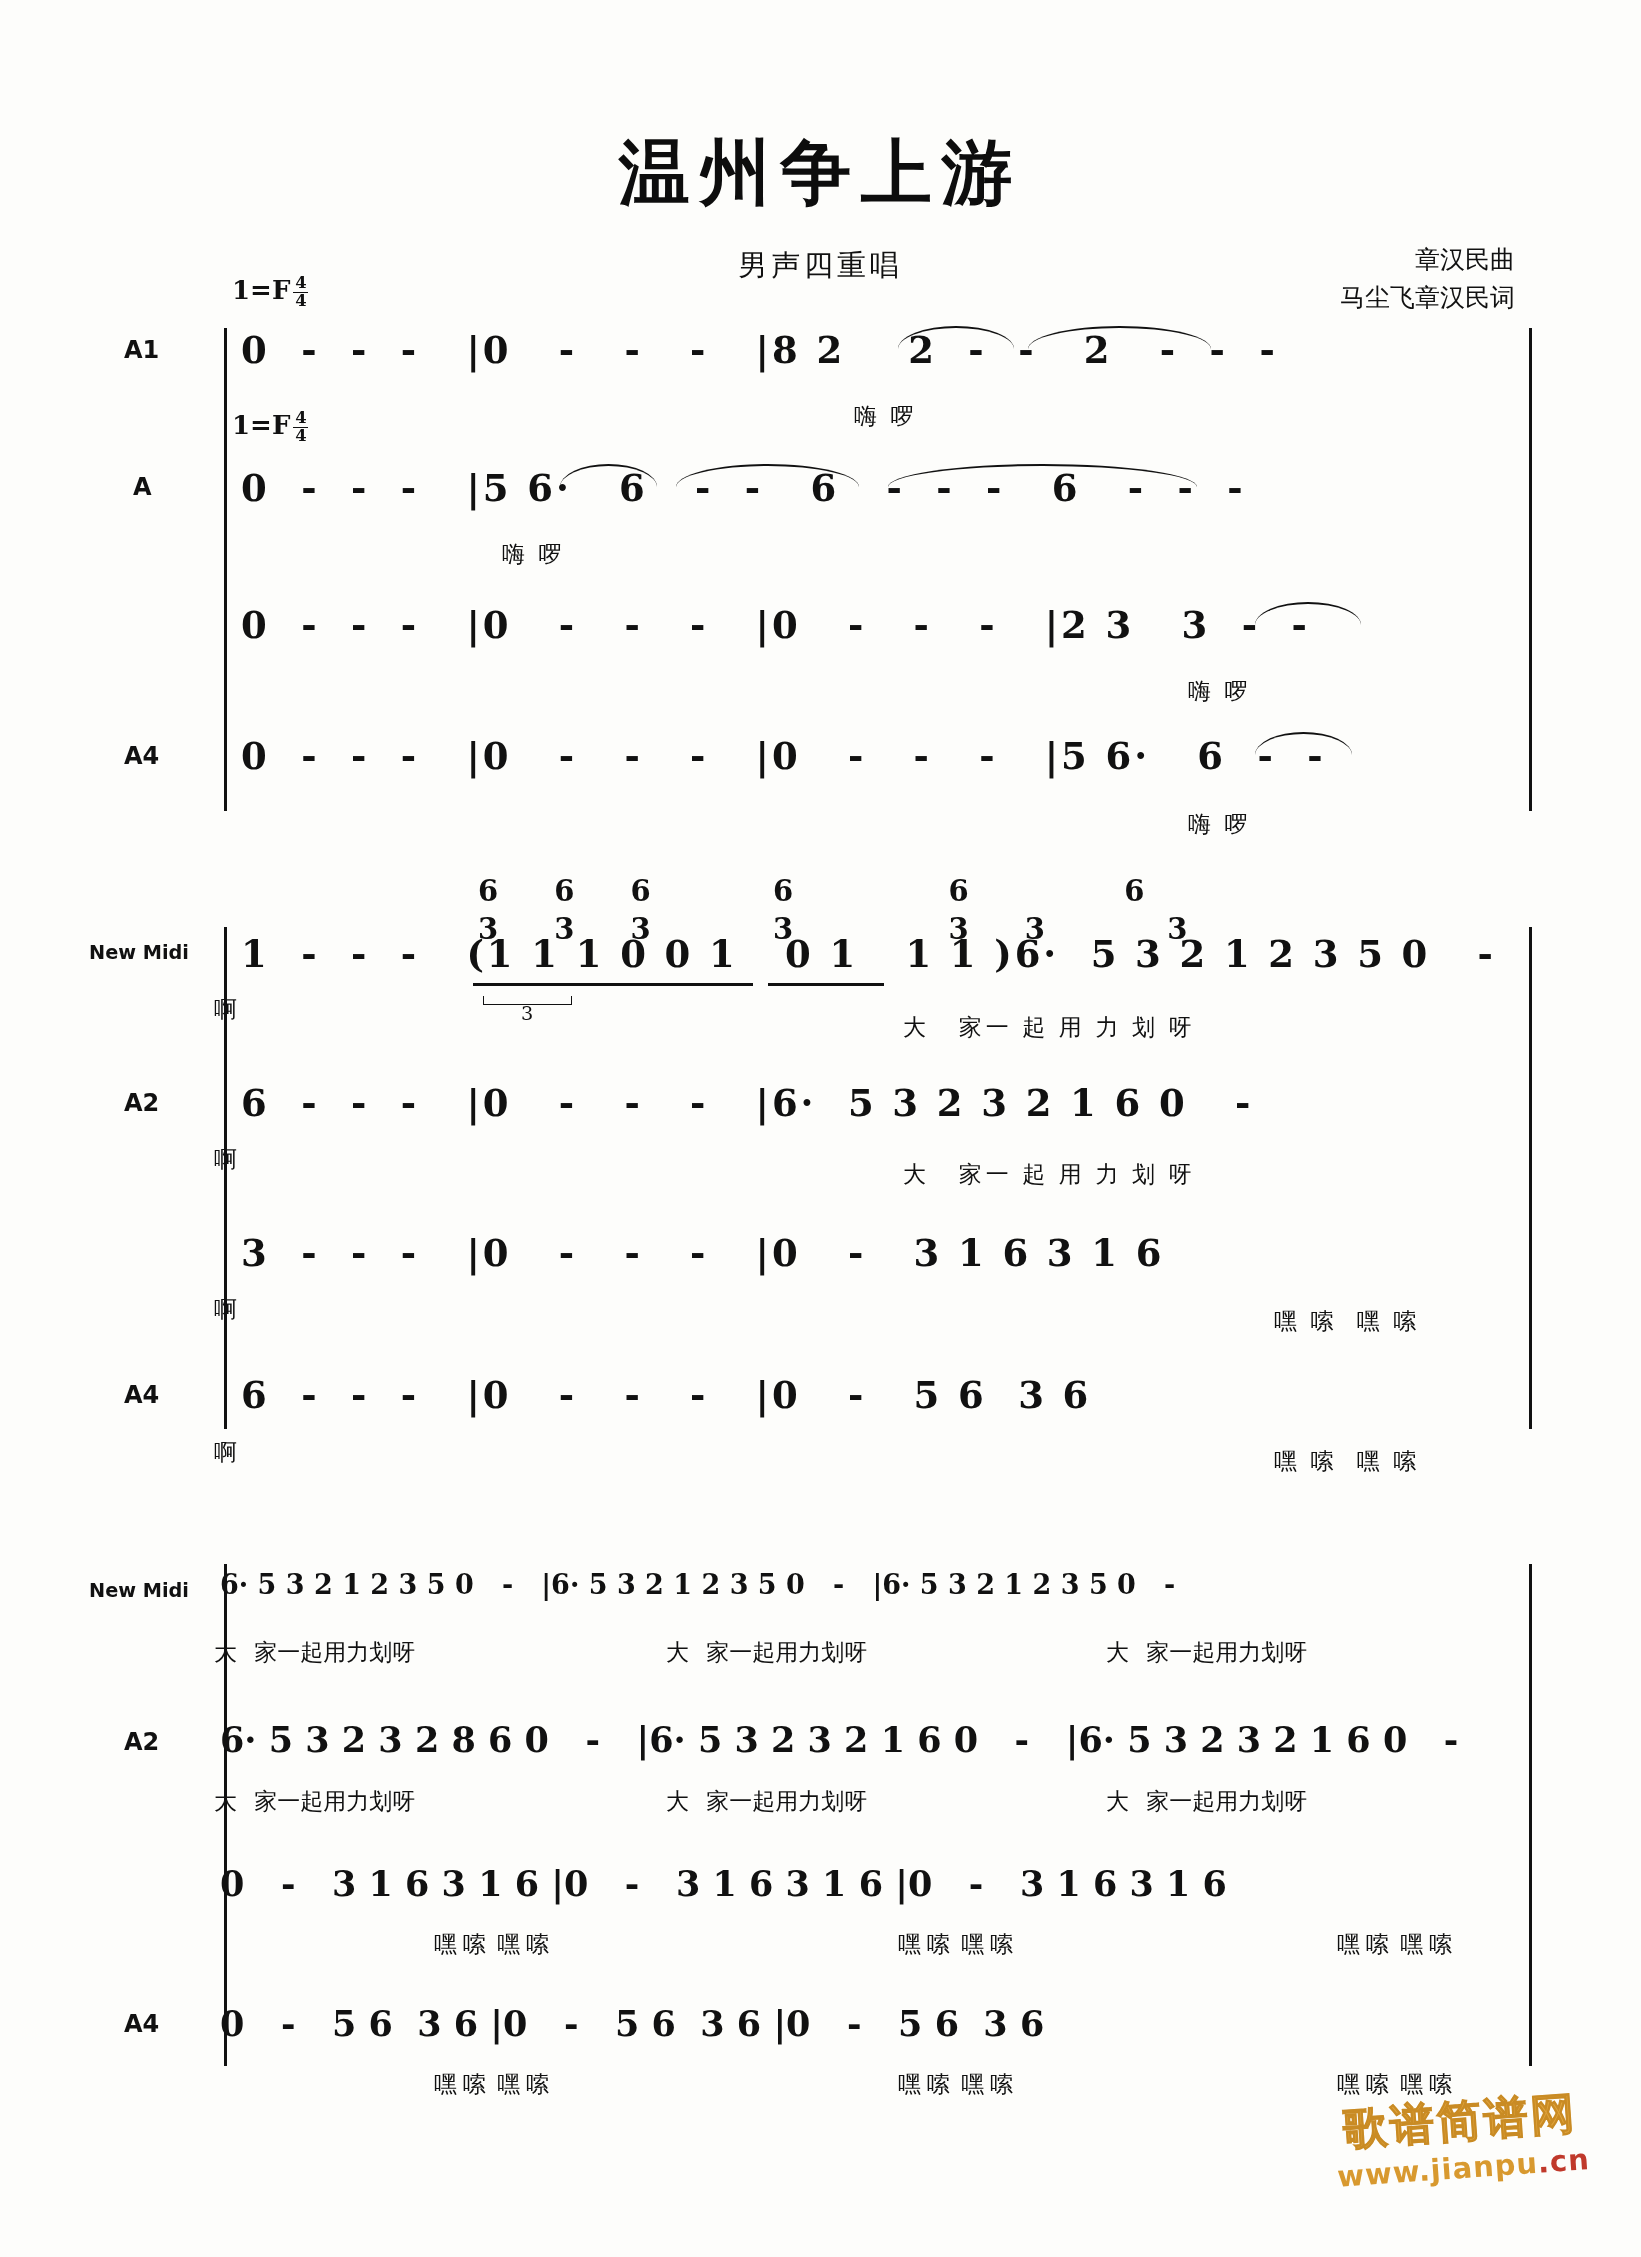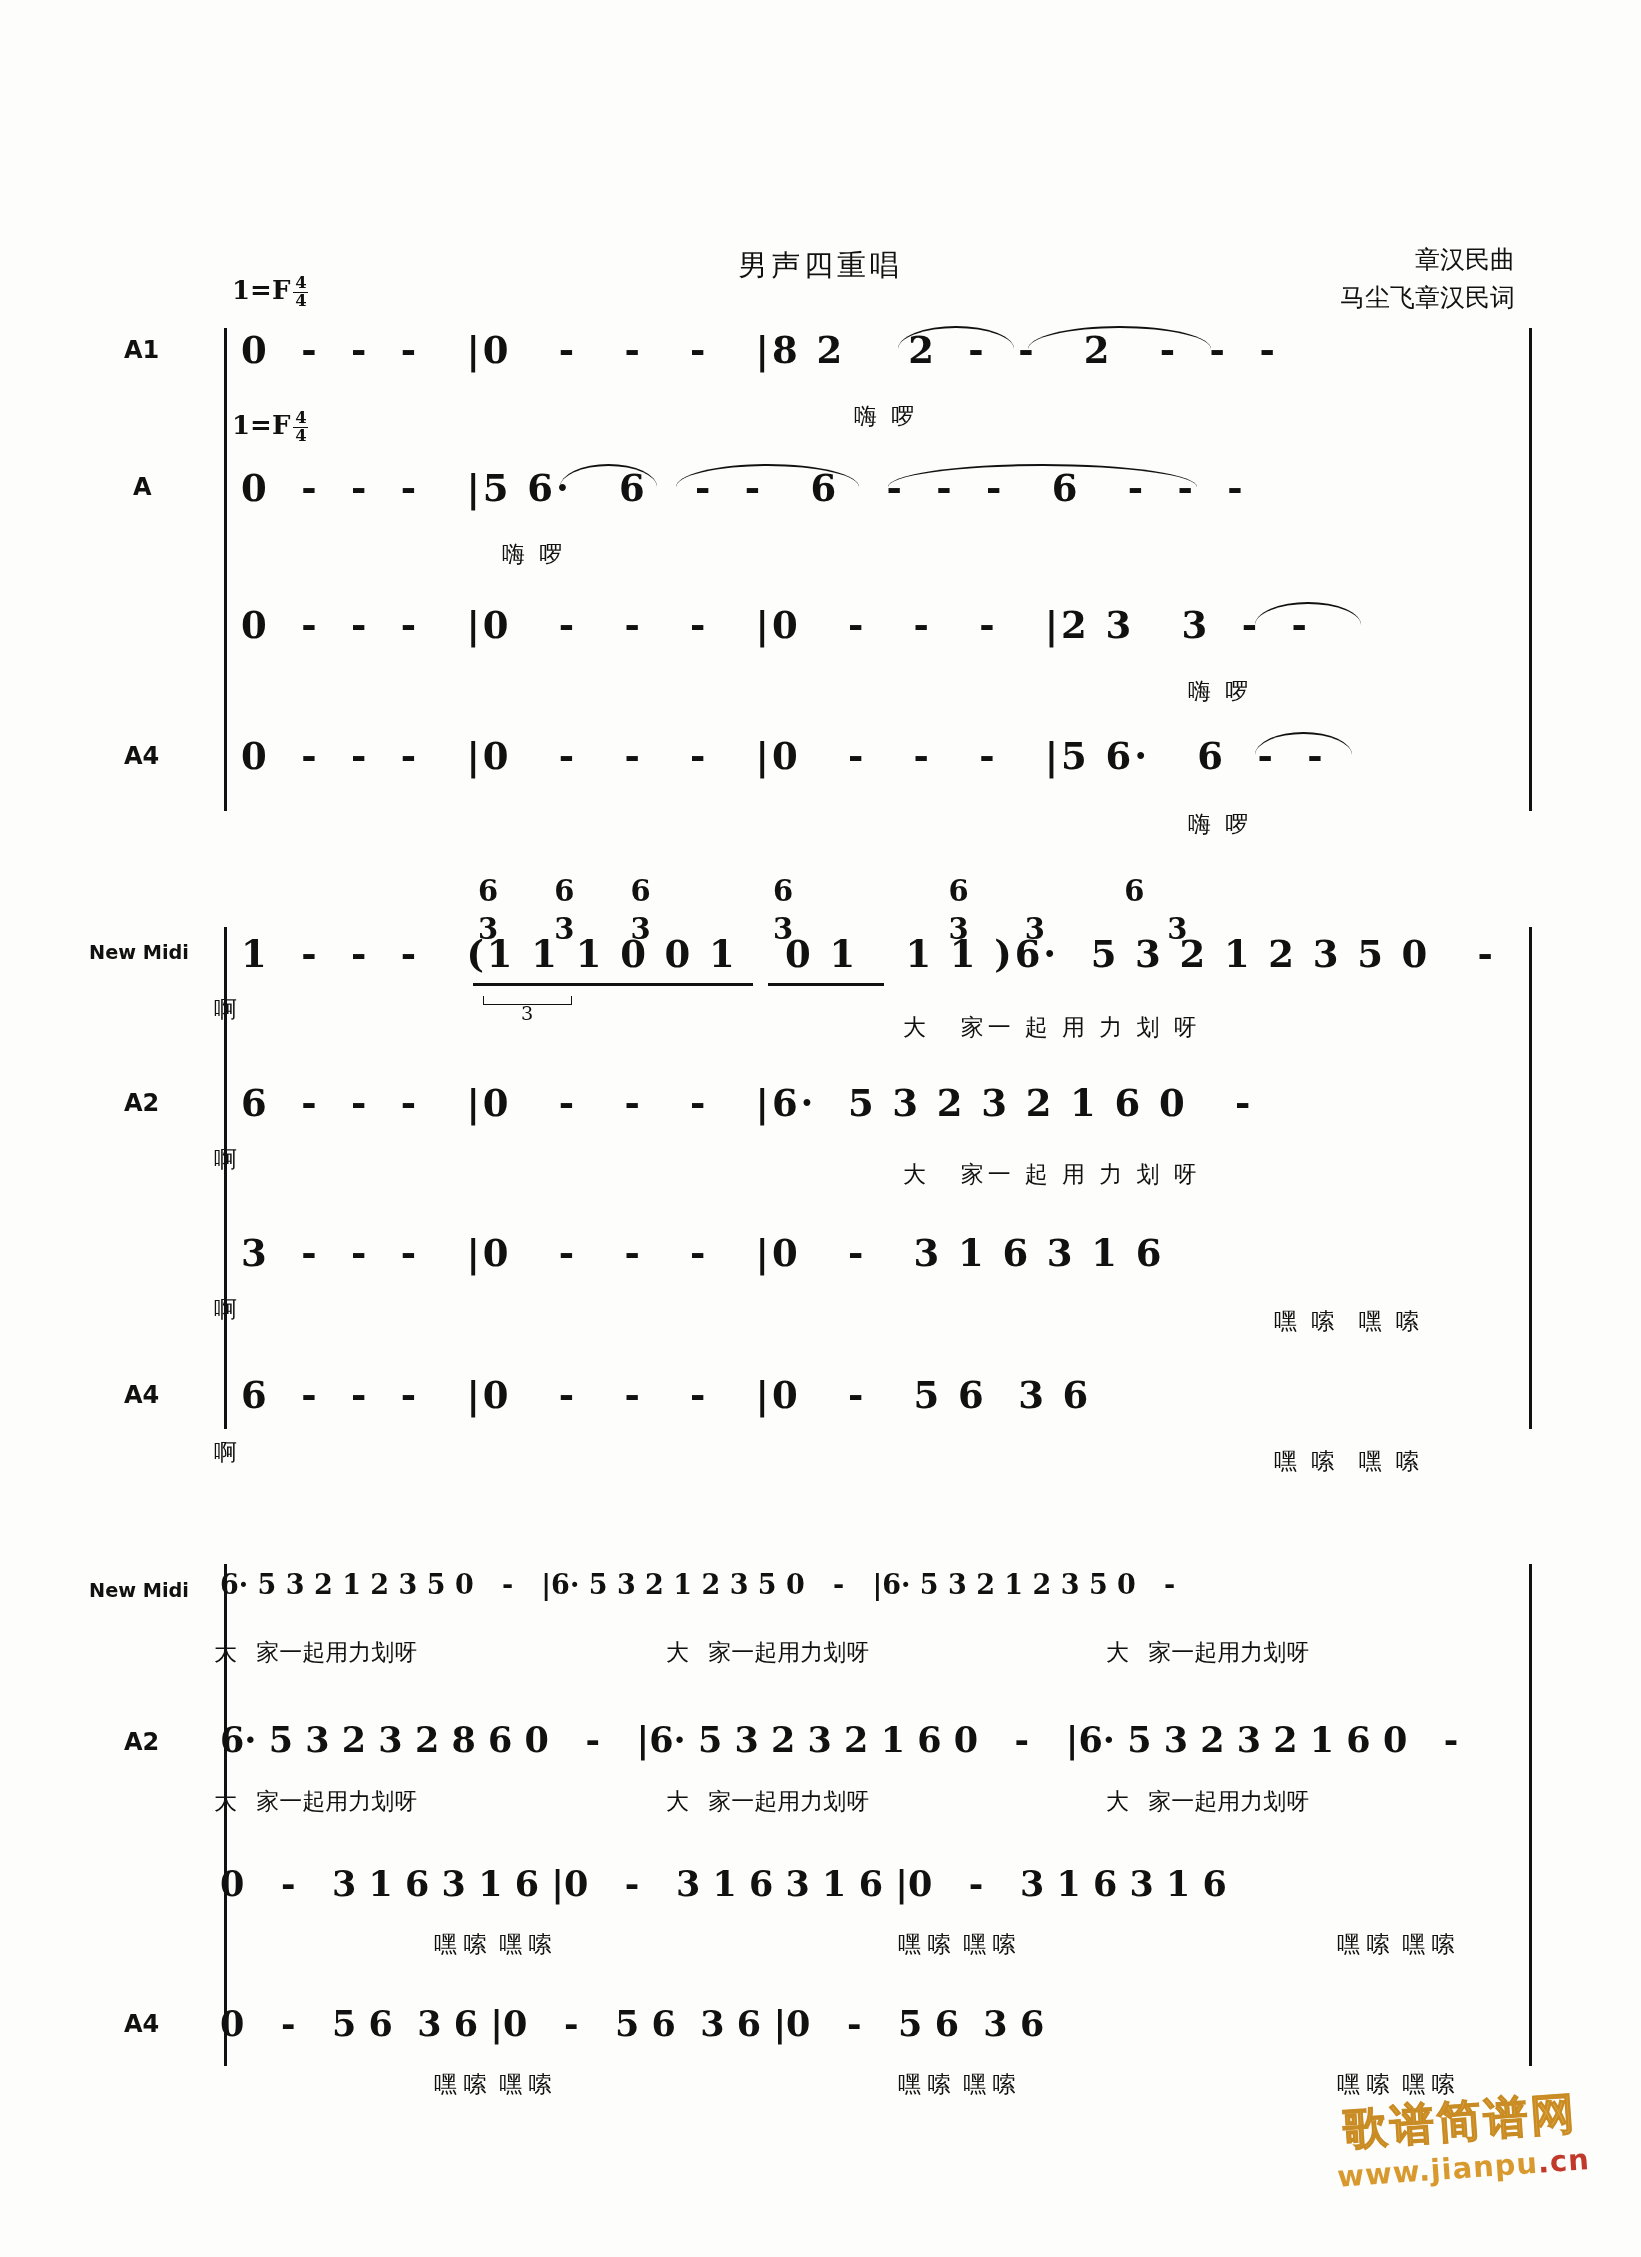--- a/index.html
+++ b/index.html
@@ -96,21 +96,21 @@
     font-family: "DejaVu Serif", serif;
     font-size: 37px;
     font-weight: bold;
     letter-spacing: 2.9px;
     white-space: pre;
     color: #111;
   }
   .notes.tight { letter-spacing: 0px; }
   .lyr {
     position: absolute;
-    font-family: Liberation Sans, sans-serif;
+    font-family: Liberation Serif, serif;
     font-size: 23px;
     white-space: pre;
     color: #111;
   }
   .lyr.sp { letter-spacing: 3.9px; }
   .small-notes {
     position: absolute;
     font-family: "DejaVu Serif", serif;
     font-size: 29px;
     font-weight: bold;
@@ -165,20 +165,21 @@
     color: #d8992f;
     letter-spacing: 1px;
   }
   .watermark .wm-url .cn { color: #c0392b; }
 </style>
 </head>
 <body>
 
 <div class="page">
 
+  <div class="title">温州争上游</div>
   <div class="subtitle">男声四重唱</div>
   <div class="credits">
     <div>章汉民曲</div>
     <div>马尘飞章汉民词</div>
   </div>
 
   <div class="key" style="top:275px; left:232px;">
     <span>1=F</span><span class="frac"><i class="num">4</i><i>4</i></span>
   </div>
 

